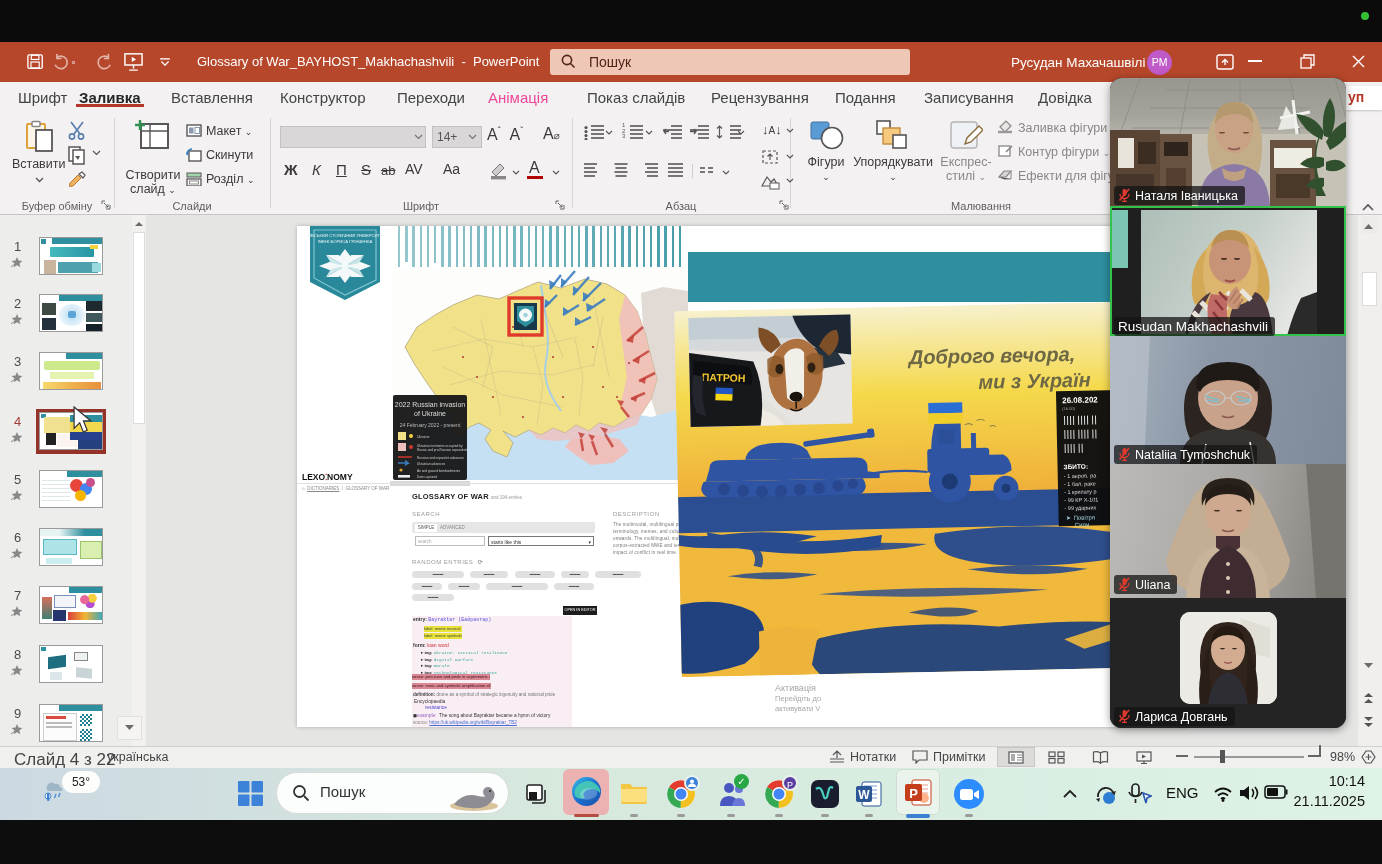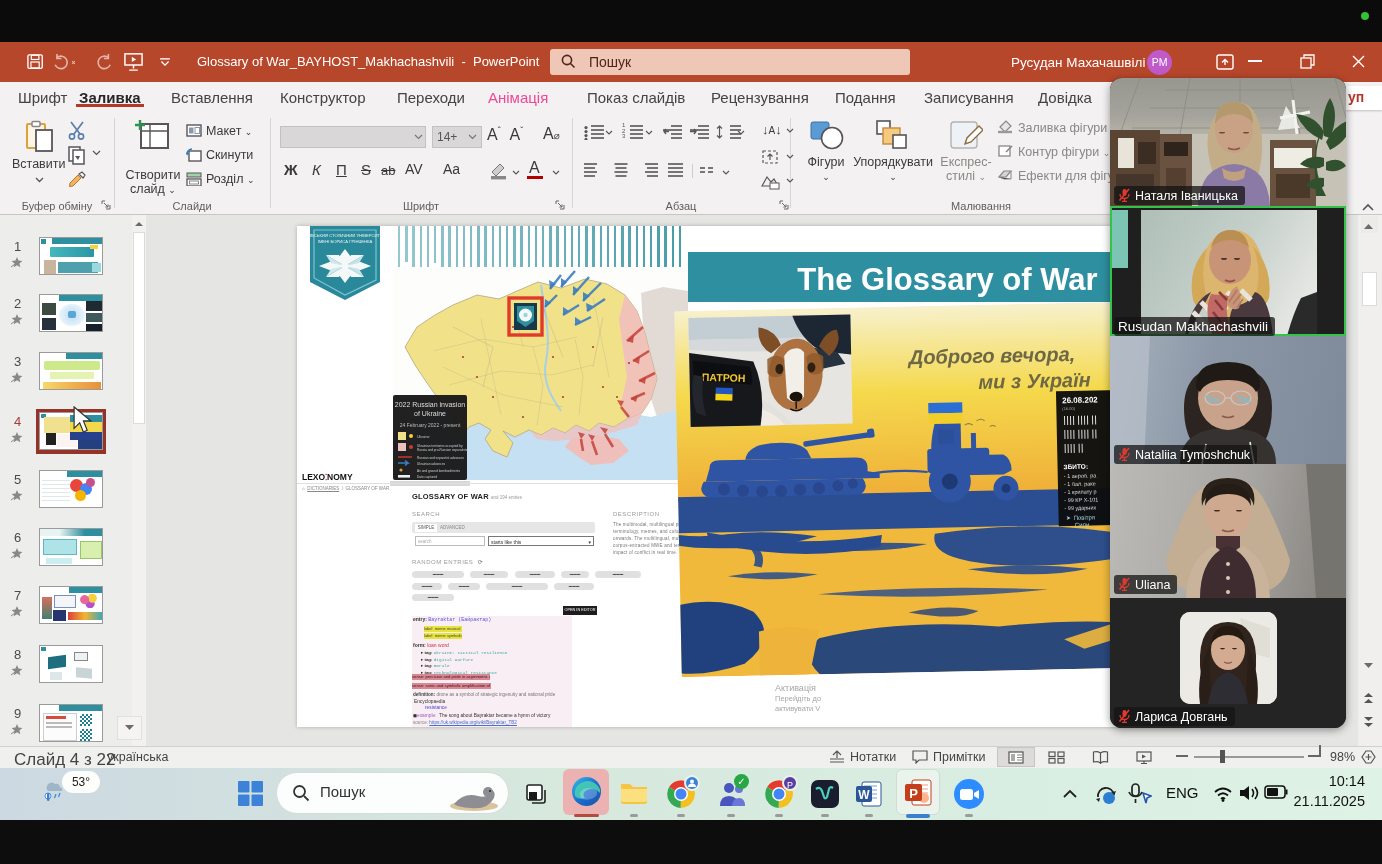--- a/index.html
+++ b/index.html
@@ -666,21 +666,20 @@
     <div class="a" style="left:116px;top:487px;font-size:4.8px;color:#333;white-space:nowrap">◼<span style="color:#9a5fc0">example:</span> &nbsp;The song about Bayraktar became a hymn of victory</div>
     <div class="a" style="left:116px;top:494px;font-size:4.6px;color:#888;white-space:nowrap">source: <span style="color:#4a6fd0;text-decoration:underline">https://uk.wikipedia.org/wiki/Bayraktar_TB2</span></div>
     <div class="a" style="left:116px;top:500px;font-size:4.4px;color:#555;white-space:nowrap">◼<span style="color:#4a6fd0">media: visual:</span> https://www.ukrinform.ua/rubric-ato/3457813-pisna-pro-bajraktar-stala-hitom-ujni.html</div>
     <div class="a" style="left:316px;top:285px;font-size:6px;color:#9a9a9a;letter-spacing:.5px">DESCRIPTION</div>
     <div class="a" style="left:316px;top:296px;font-size:4.5px;color:#777;white-space:nowrap;letter-spacing:.2px">The multimodal, multilingual project, designed to docume</div>
     <div class="a" style="left:316px;top:303px;font-size:4.5px;color:#777;white-space:nowrap;letter-spacing:.2px">terminology, memes, and cultural references arising from</div>
     <div class="a" style="left:316px;top:310px;font-size:4.5px;color:#777;white-space:nowrap;letter-spacing:.2px">onwards. The multilingual, multimodal glossary captures</div>
     <div class="a" style="left:316px;top:317px;font-size:4.5px;color:#777;white-space:nowrap;letter-spacing:.2px">corpus-extracted MWE and terminology, media-linked an</div>
     <div class="a" style="left:316px;top:324px;font-size:4.5px;color:#777;white-space:nowrap;letter-spacing:.2px">impact of conflict in real time.</div>
     <div class="a" style="left:391px;top:26px;width:500px;height:50px;background:#2e8fa0"></div>
-    <div class="a" style="left:428px;top:36px;width:445px;text-align:center;font-size:31px;font-weight:bold;color:#fff">The Glossary of War</div>
     <div class="a" style="left:369px;top:80px;width:522px;height:367px;overflow:hidden;transform:rotate(-1.2deg)">
       <svg width="520" height="366" viewBox="0 0 520 366">
 <defs>
 <linearGradient id="sky" x1="0" y1="0" x2="0" y2="1">
 <stop offset="0" stop-color="#f7f1cd"></stop>
             <stop offset=".45" stop-color="#f5d94c"></stop>
             <stop offset="1" stop-color="#efae38"></stop>
           </linearGradient>
 <linearGradient id="water" x1="0" y1="0" x2="0" y2="1">
 <stop offset="0" stop-color="#30549a"></stop>

